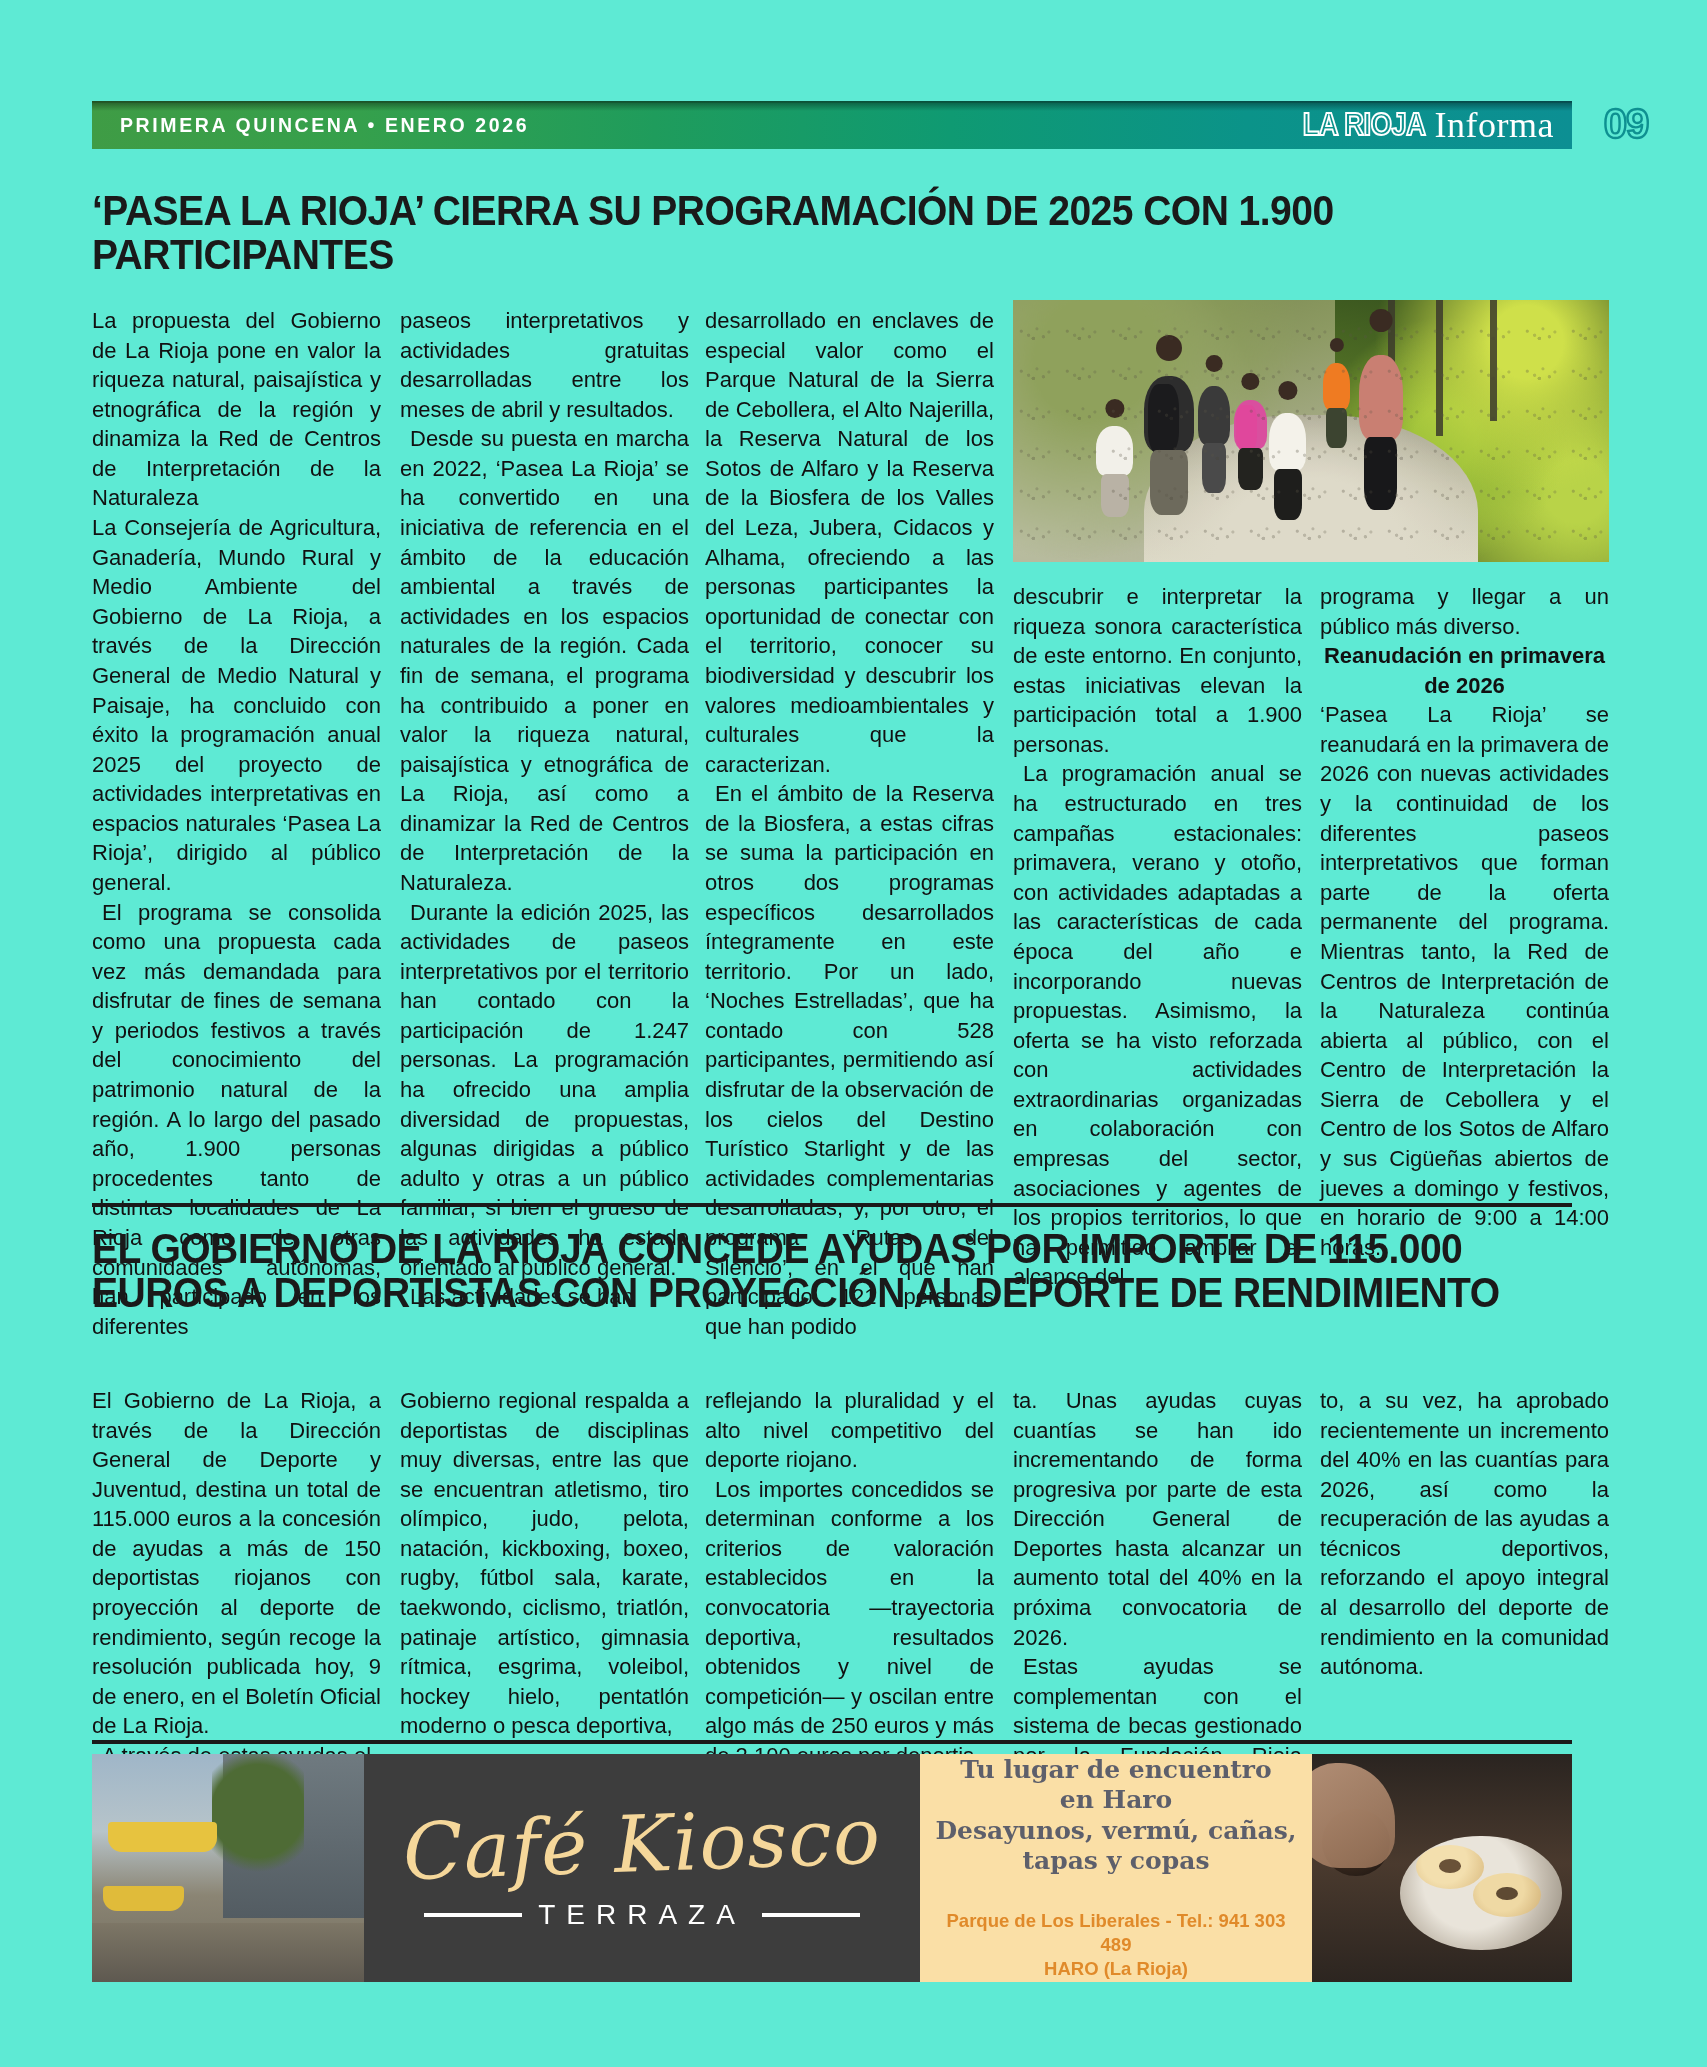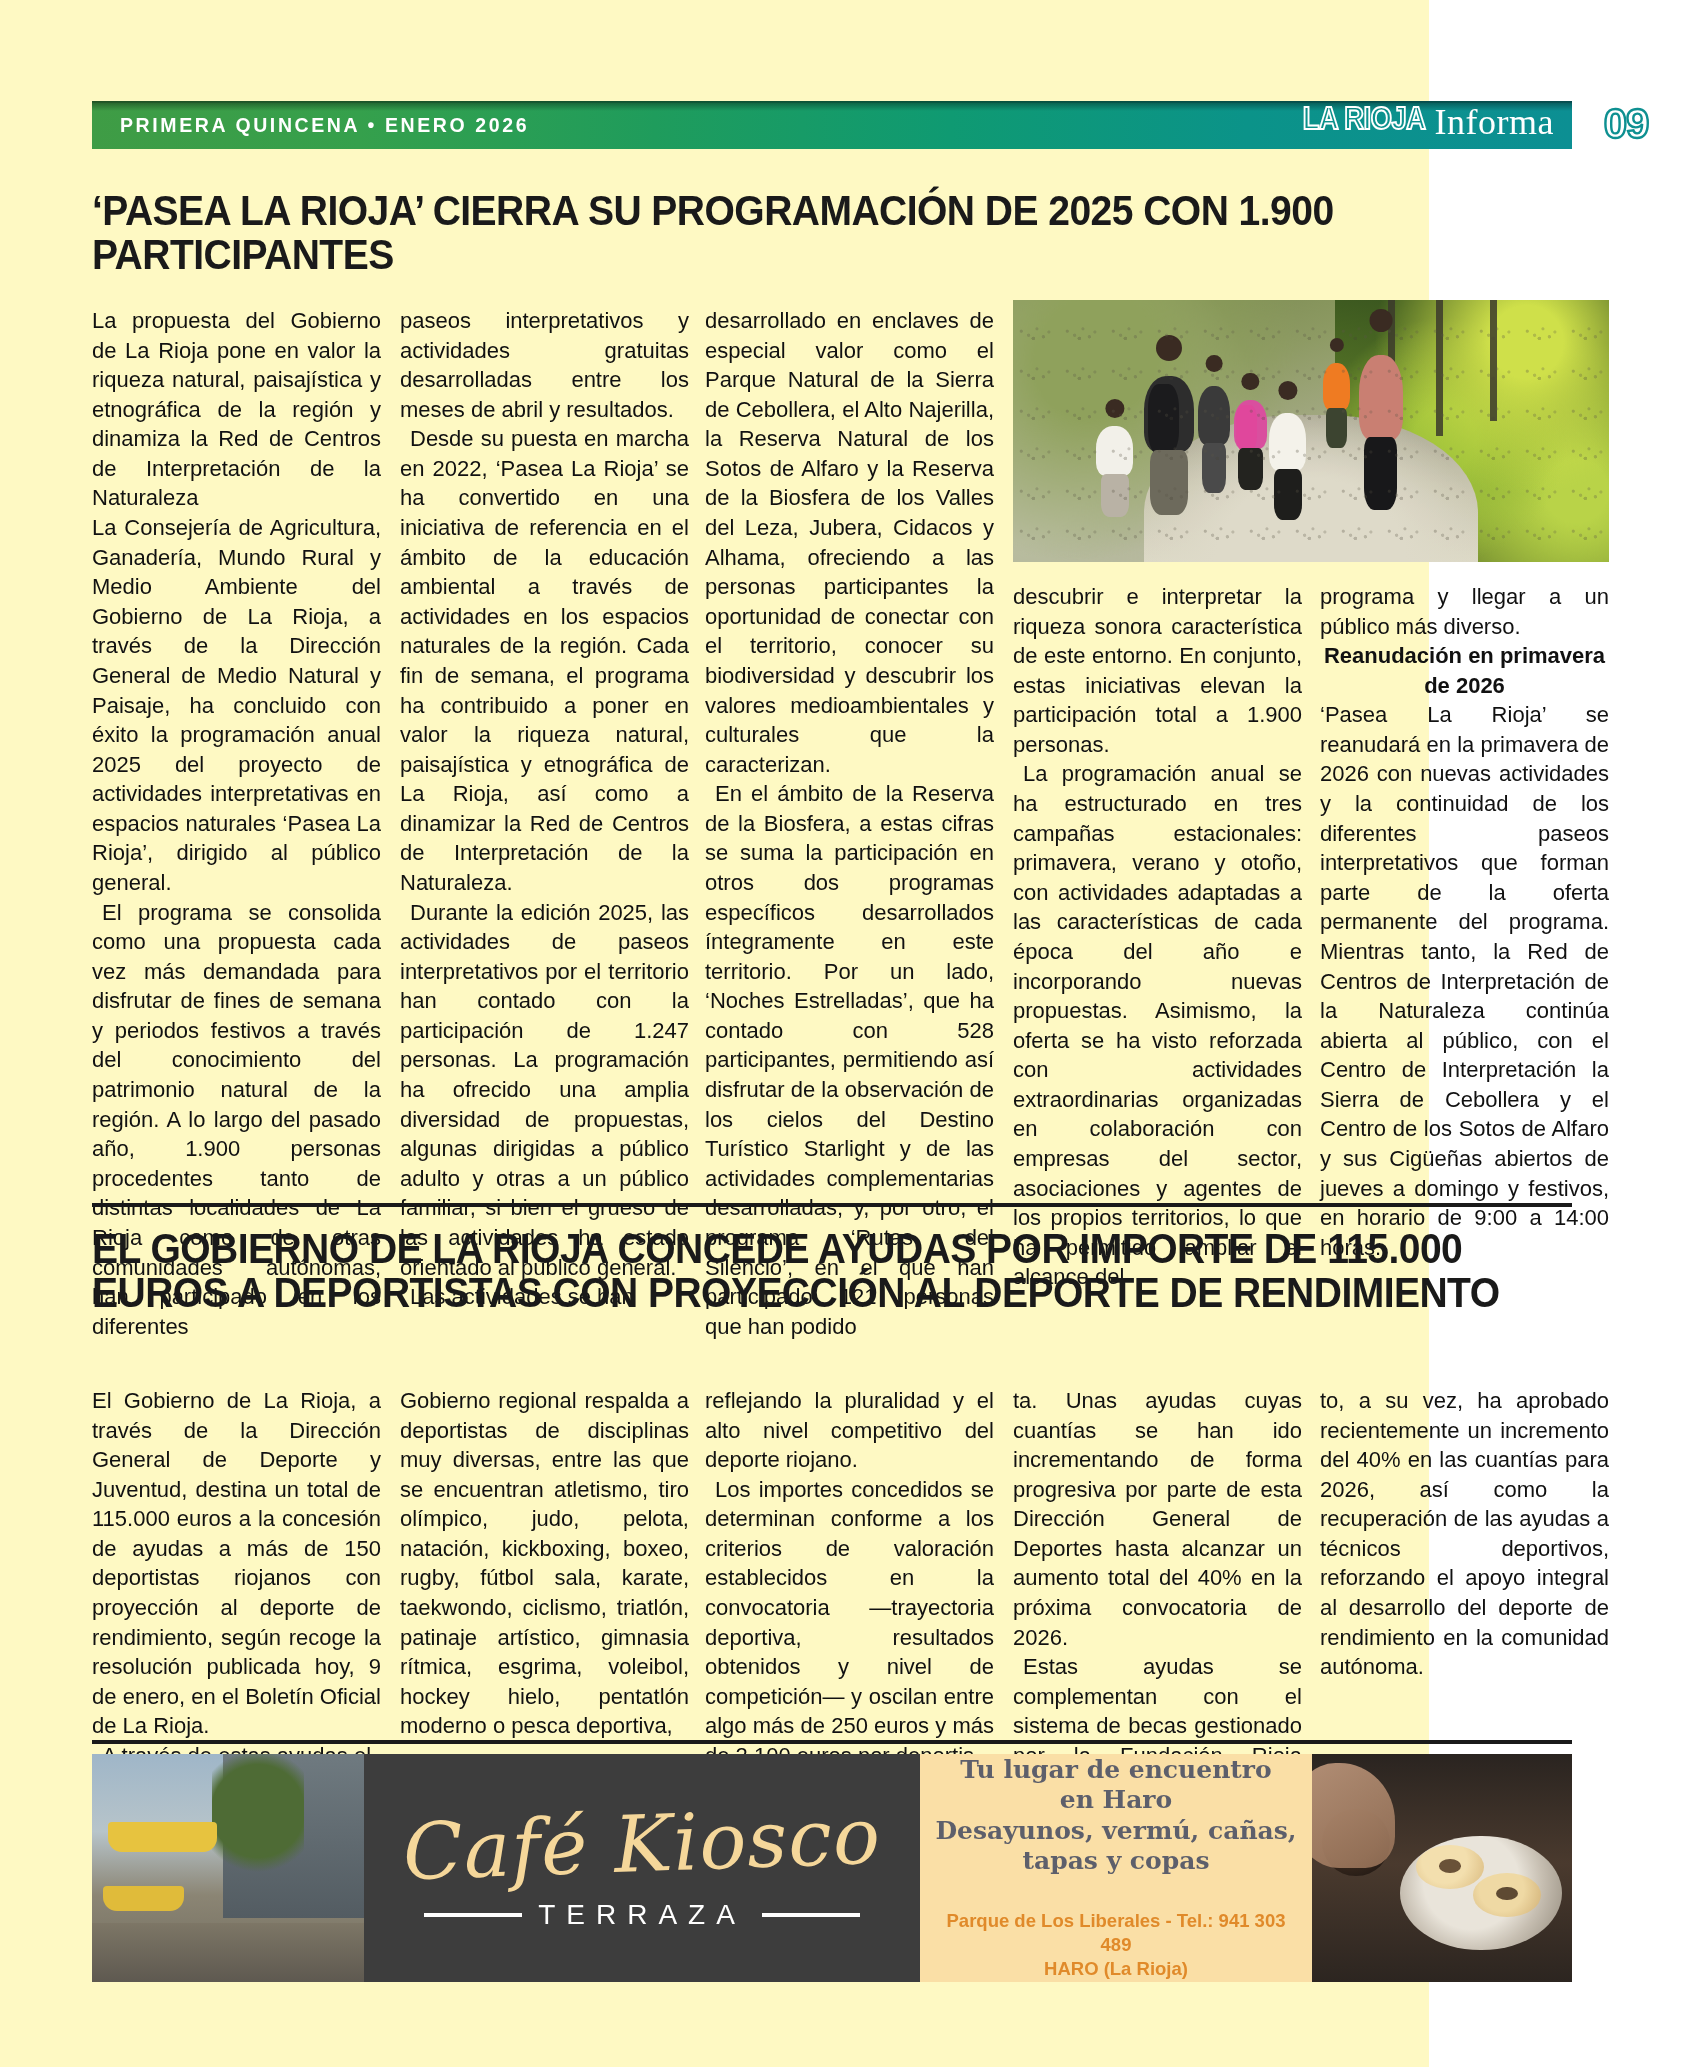--- a/index.html
+++ b/index.html
@@ -13,23 +13,23 @@
     height: 2067px;
     font-family: "Liberation Sans", sans-serif;
     color: #000;
     position: relative;
     overflow: hidden;
   }
 
   .page {
     position: absolute;
     left: 0; top: 0;
-    width: 1429px;
+    width: 1707px;
     height: 2067px;
-    background: #fef9c3;
+    background: #5eead4;
   }
 
   
   .masthead {
     position: absolute;
     left: 92px;
     top: 101px;
     width: 1480px;
     height: 48px;
     background: linear-gradient(90deg,
@@ -54,20 +54,21 @@
     font-weight: bold;
     letter-spacing: 2.6px;
     white-space: nowrap;
   }
   .masthead-brand {
     position: absolute;
     right: 18px;
     top: 0;
     height: 48px;
     display: flex;
+    align-items: center;
     gap: 9px;
     white-space: nowrap;
   }
   .brand-la-rioja {
     font-family: "Liberation Sans", sans-serif;
     font-weight: bold;
     font-size: 31px;
     letter-spacing: -0.5px;
     color: transparent;
     -webkit-text-stroke: 2px #ffffff;

